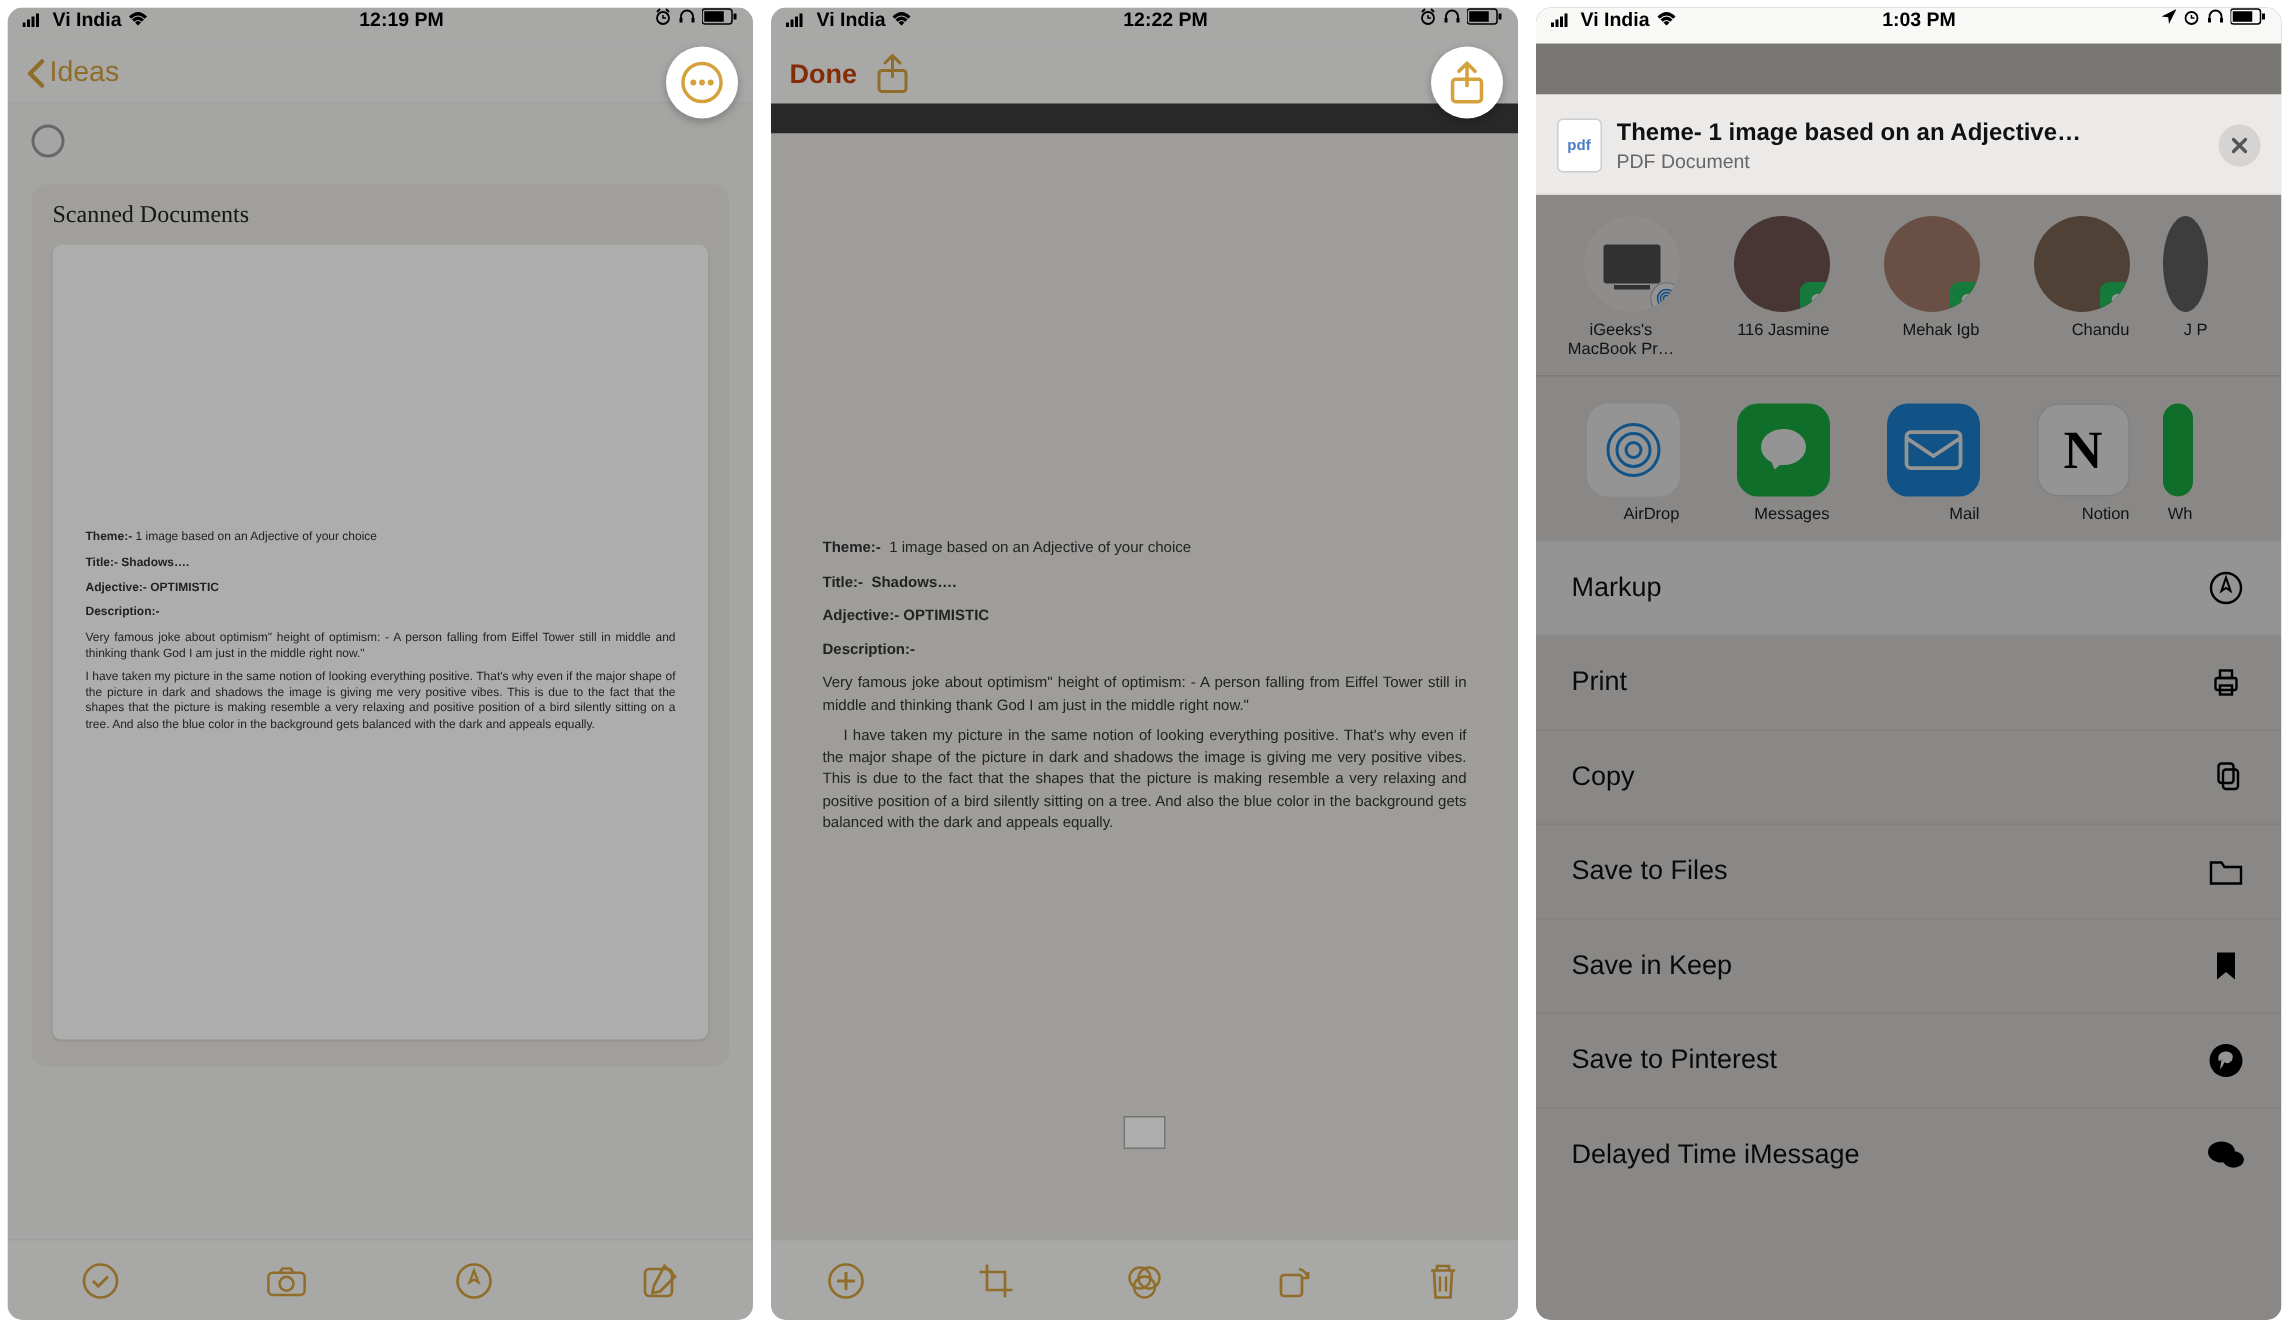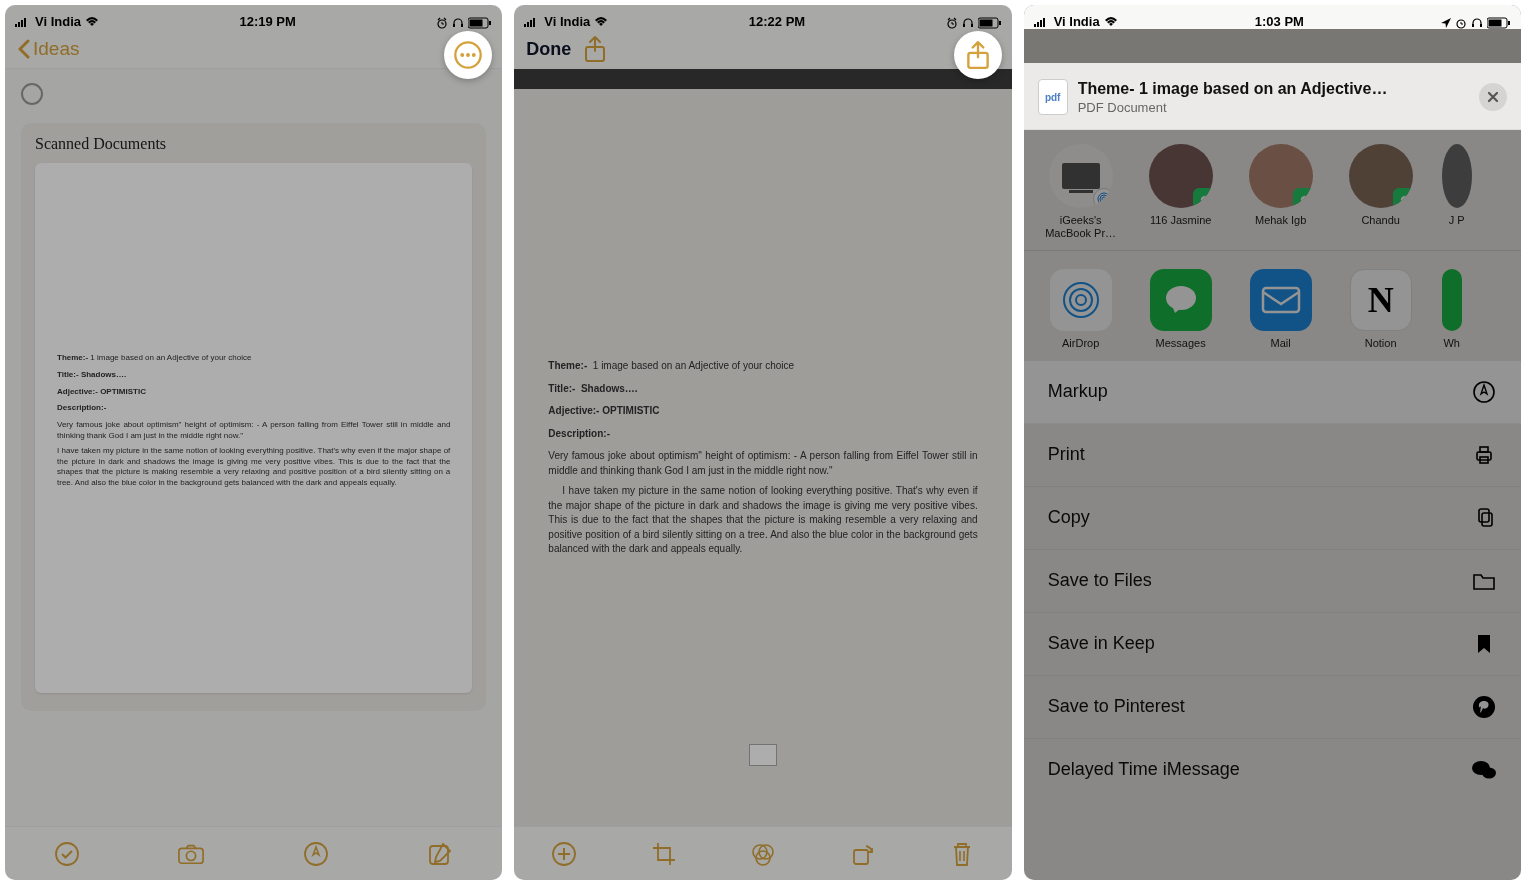--- a/index.html
+++ b/index.html
@@ -24,21 +24,21 @@
   }
   .dim-overlay {
     position: absolute; inset: 0;
     background: rgba(0,0,0,0.32);
     pointer-events: none;
     z-index: 5;
   }
   .status-bar {
     height: 24px;
     display: flex;
-    align-items: flex-end;
+    align-items: flex-start;
     justify-content: space-between;
     padding: 0 10px;
     font-size: 13px;
     font-weight: 600;
     color: #000;
     background: #f8f8f7;
   }
   .status-left, .status-right { display:flex; align-items:center; gap:4px; }
   .nav-bar {
     height: 40px;
@@ -111,21 +111,21 @@
     z-index:20;
   }
 
   
   .nav-bar2 {
     height:40px;
     display:flex; align-items:center;
     padding:0 12px;
     background:#f8f8f7;
   }
-  .done-txt { color:#0f172a; font-size:18px; font-weight:600; margin-right:12px; }
+  .done-txt { color:#c2410c; font-size:18px; font-weight:600; margin-right:12px; }
   .title-txt { color:#d4a13c; font-size:18px; font-weight:400; flex:1; white-space:nowrap; overflow:hidden; text-overflow:ellipsis; }
   .dark-strip { height:20px; background:#3b3b3b; }
   .doc-viewer {
     flex:1; background:#e9e7e4;
     padding: 270px 34px 40px 34px;
     font-size:10px;
     color:#333;
     line-height:1.45;
     position:relative;
   }
@@ -166,21 +166,21 @@
     flex:1; overflow:hidden;
     background:#eceae8;
   }
   .dim3 { position:absolute; inset:0; background:rgba(0,0,0,0.42); z-index:3; pointer-events:none; }
   .people-row, .apps-row {
     display:flex; gap:22px;
     padding:14px 18px 10px 18px;
     overflow:hidden;
   }
   .person, .app {
-    display:flex; flex-direction:column; align-items:center;
+    display:flex; flex-direction:column; align-items:flex-end;
     width:78px; flex-shrink:0;
   }
   .avatar {
     width:64px; height:64px; border-radius:50%;
     background:#888; position:relative;
     display:flex; align-items:center; justify-content:center;
     overflow:hidden;
   }
   .avatar.mac { background:#f5f3f0; }
   .avatar .mac-shape { width:38px; height:26px; background:#555; border-radius:2px; position:relative; }

